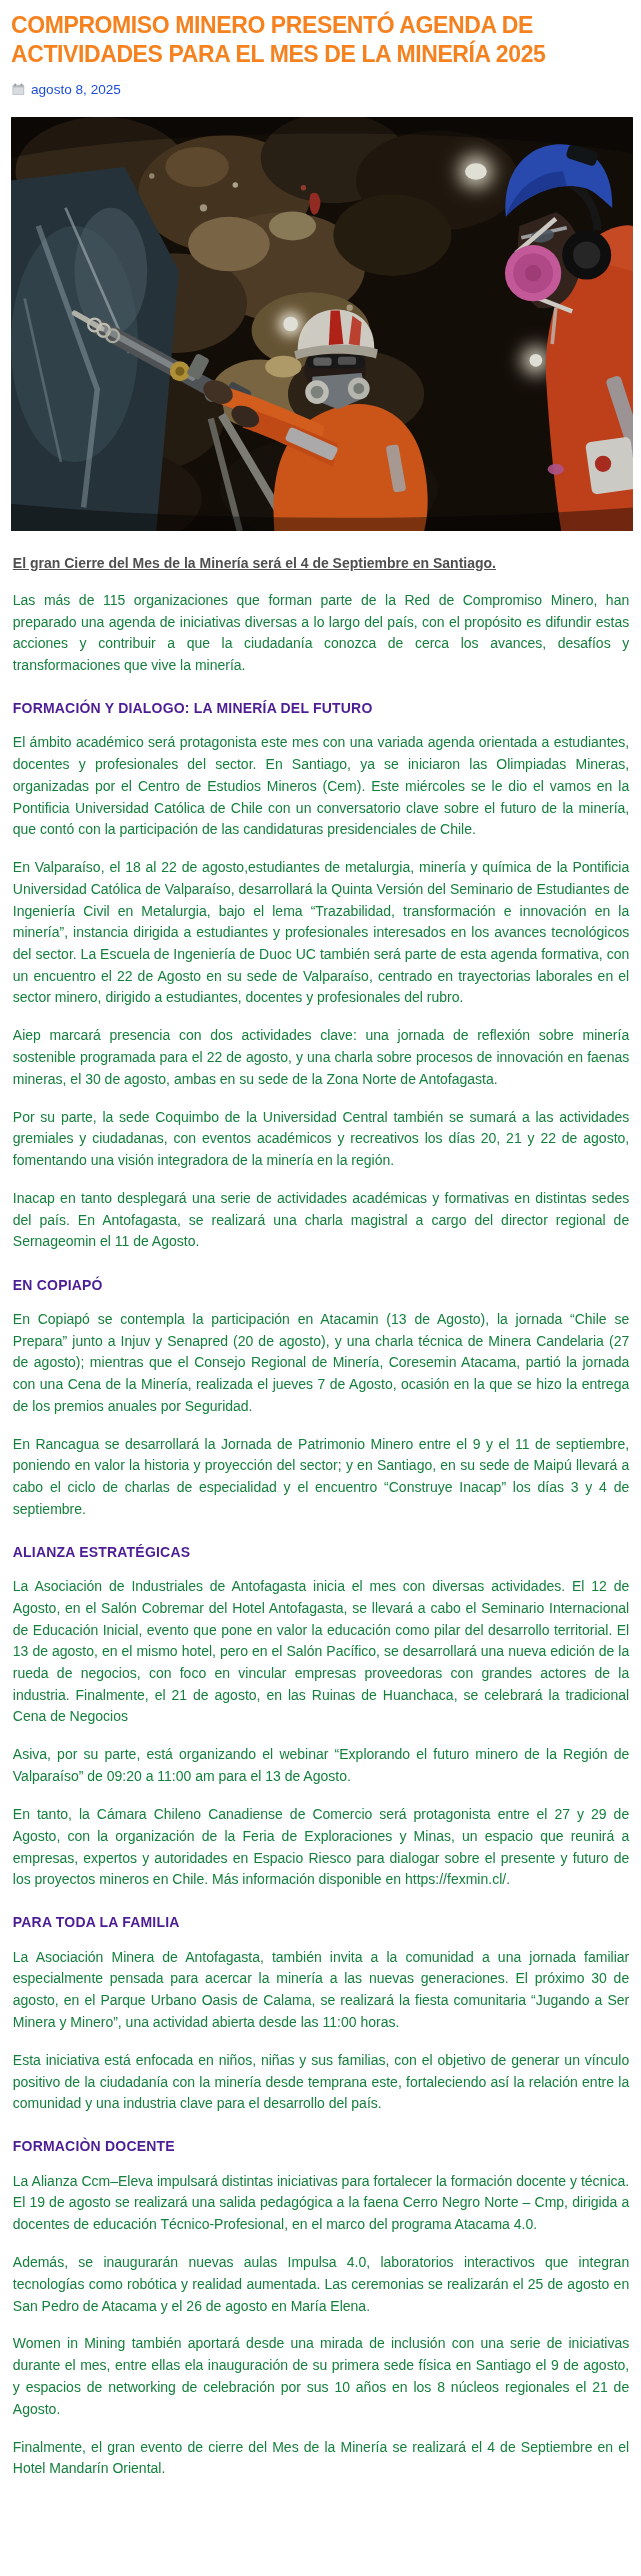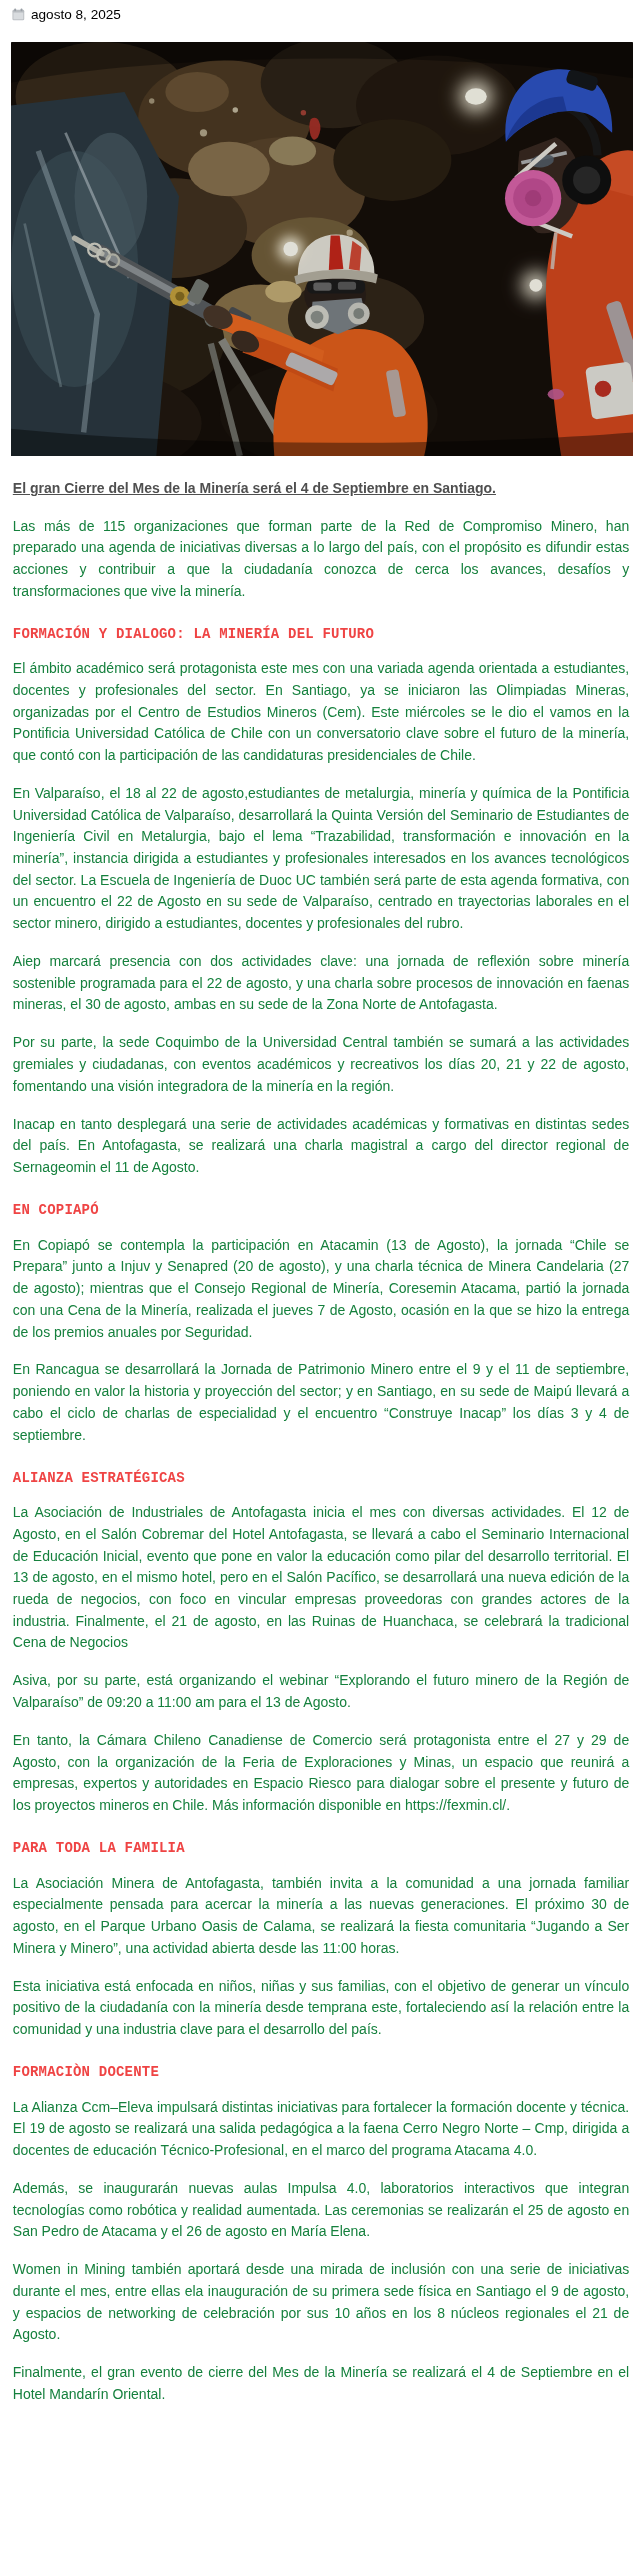--- a/index.html
+++ b/index.html
@@ -4,42 +4,43 @@
 <style>
   html,body{margin:0;padding:0;background:#ffffff;}
   body{width:642px;font-family:"Liberation Sans",sans-serif;-webkit-font-smoothing:antialiased;}
   .page{width:642px;box-sizing:border-box;padding:7.3px 11px 27px 11px;}
   .title{
     color:#f6821f;font-weight:bold;font-size:23px;line-height:1.26;
     letter-spacing:-0.4px;margin:3.6px 0 12.7px 0;max-width:599px;
   }
   .date-row{display:flex;align-items:center;gap:6.4px;margin:0 0 20px 0.9px;}
   .date-row svg{display:block;}
-  .date-text{color:#000000;font-size:13.6px;}
+  .date-text{color:#1d4ed8;font-size:13.6px;}
   figure{margin:0;padding:0;}
   .hero{width:622px;height:414px;display:block;border-radius:0.9px;}
   .caption{
     color:#4f4f4f;font-weight:bold;font-size:14px;line-height:1.5;
     margin:22px 0 0 1.8px;
     text-decoration:underline;
   }
   .body-text p{
     color:#15803d;font-size:14px;line-height:1.55;text-align:justify;
     margin:16.3px 0;padding:0 1.8px;
   }
   .body-text h2{
-    color:#ef4444;font-size:14px;font-weight:bold;letter-spacing:0.2px;
-    margin:23.6px 0 3.6px 0;padding:0 1.8px;font-family:Liberation Mono, monospace;
+    color:#4c1d95;font-size:14px;font-weight:bold;letter-spacing:0.2px;
+    margin:23.6px 0 3.6px 0;padding:0 1.8px;
   }
 </style>
 </head>
 <body>
 
 <div class="page">
 
+  <h1 class="title">COMPROMISO MINERO PRESENTÓ AGENDA DE ACTIVIDADES PARA EL MES DE LA MINERÍA 2025</h1>
 
   <div class="date-row">
     <span>
       <svg width="12.7" height="12.7" viewBox="0 0 14 14">
         <rect x="0.5" y="2" width="13" height="11.5" rx="1.5" fill="#b9bdc1"></rect>
         <rect x="2.5" y="0.5" width="2" height="3" rx="0.8" fill="#9aa0a6"></rect>
         <rect x="9.5" y="0.5" width="2" height="3" rx="0.8" fill="#9aa0a6"></rect>
         <rect x="1.5" y="5" width="11" height="7.5" fill="#d9dcdf"></rect>
       </svg>
     </span>

